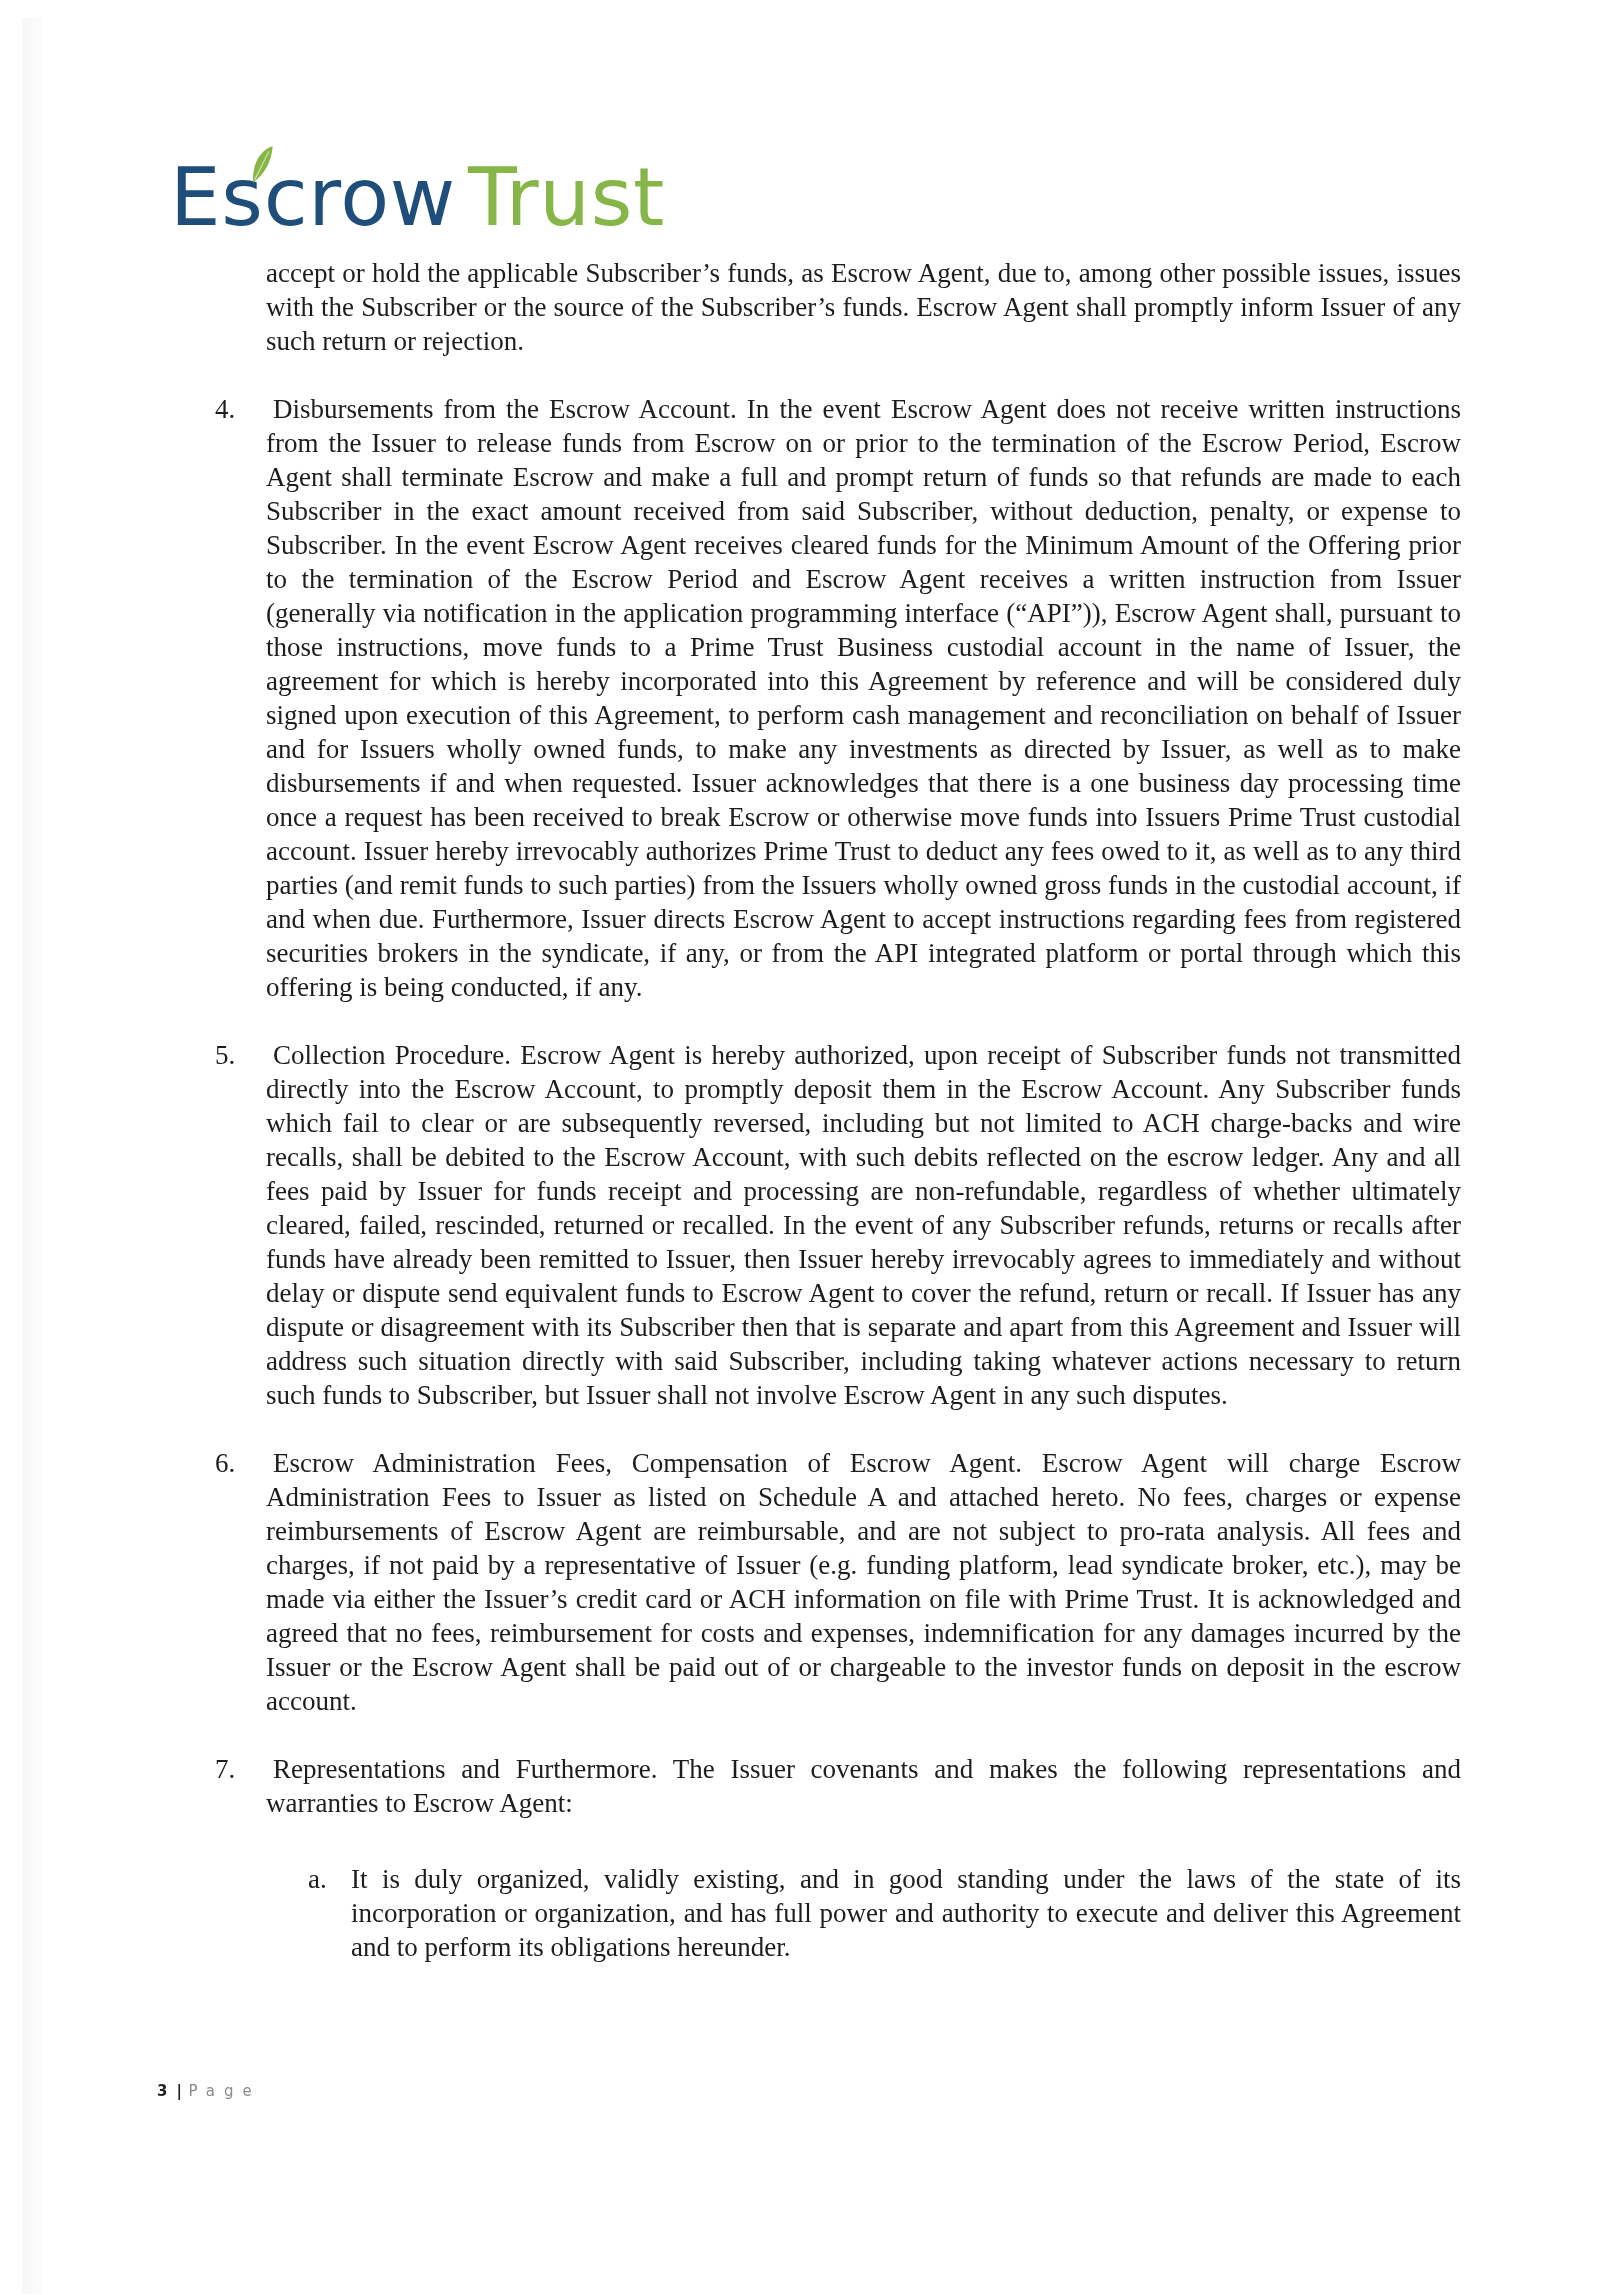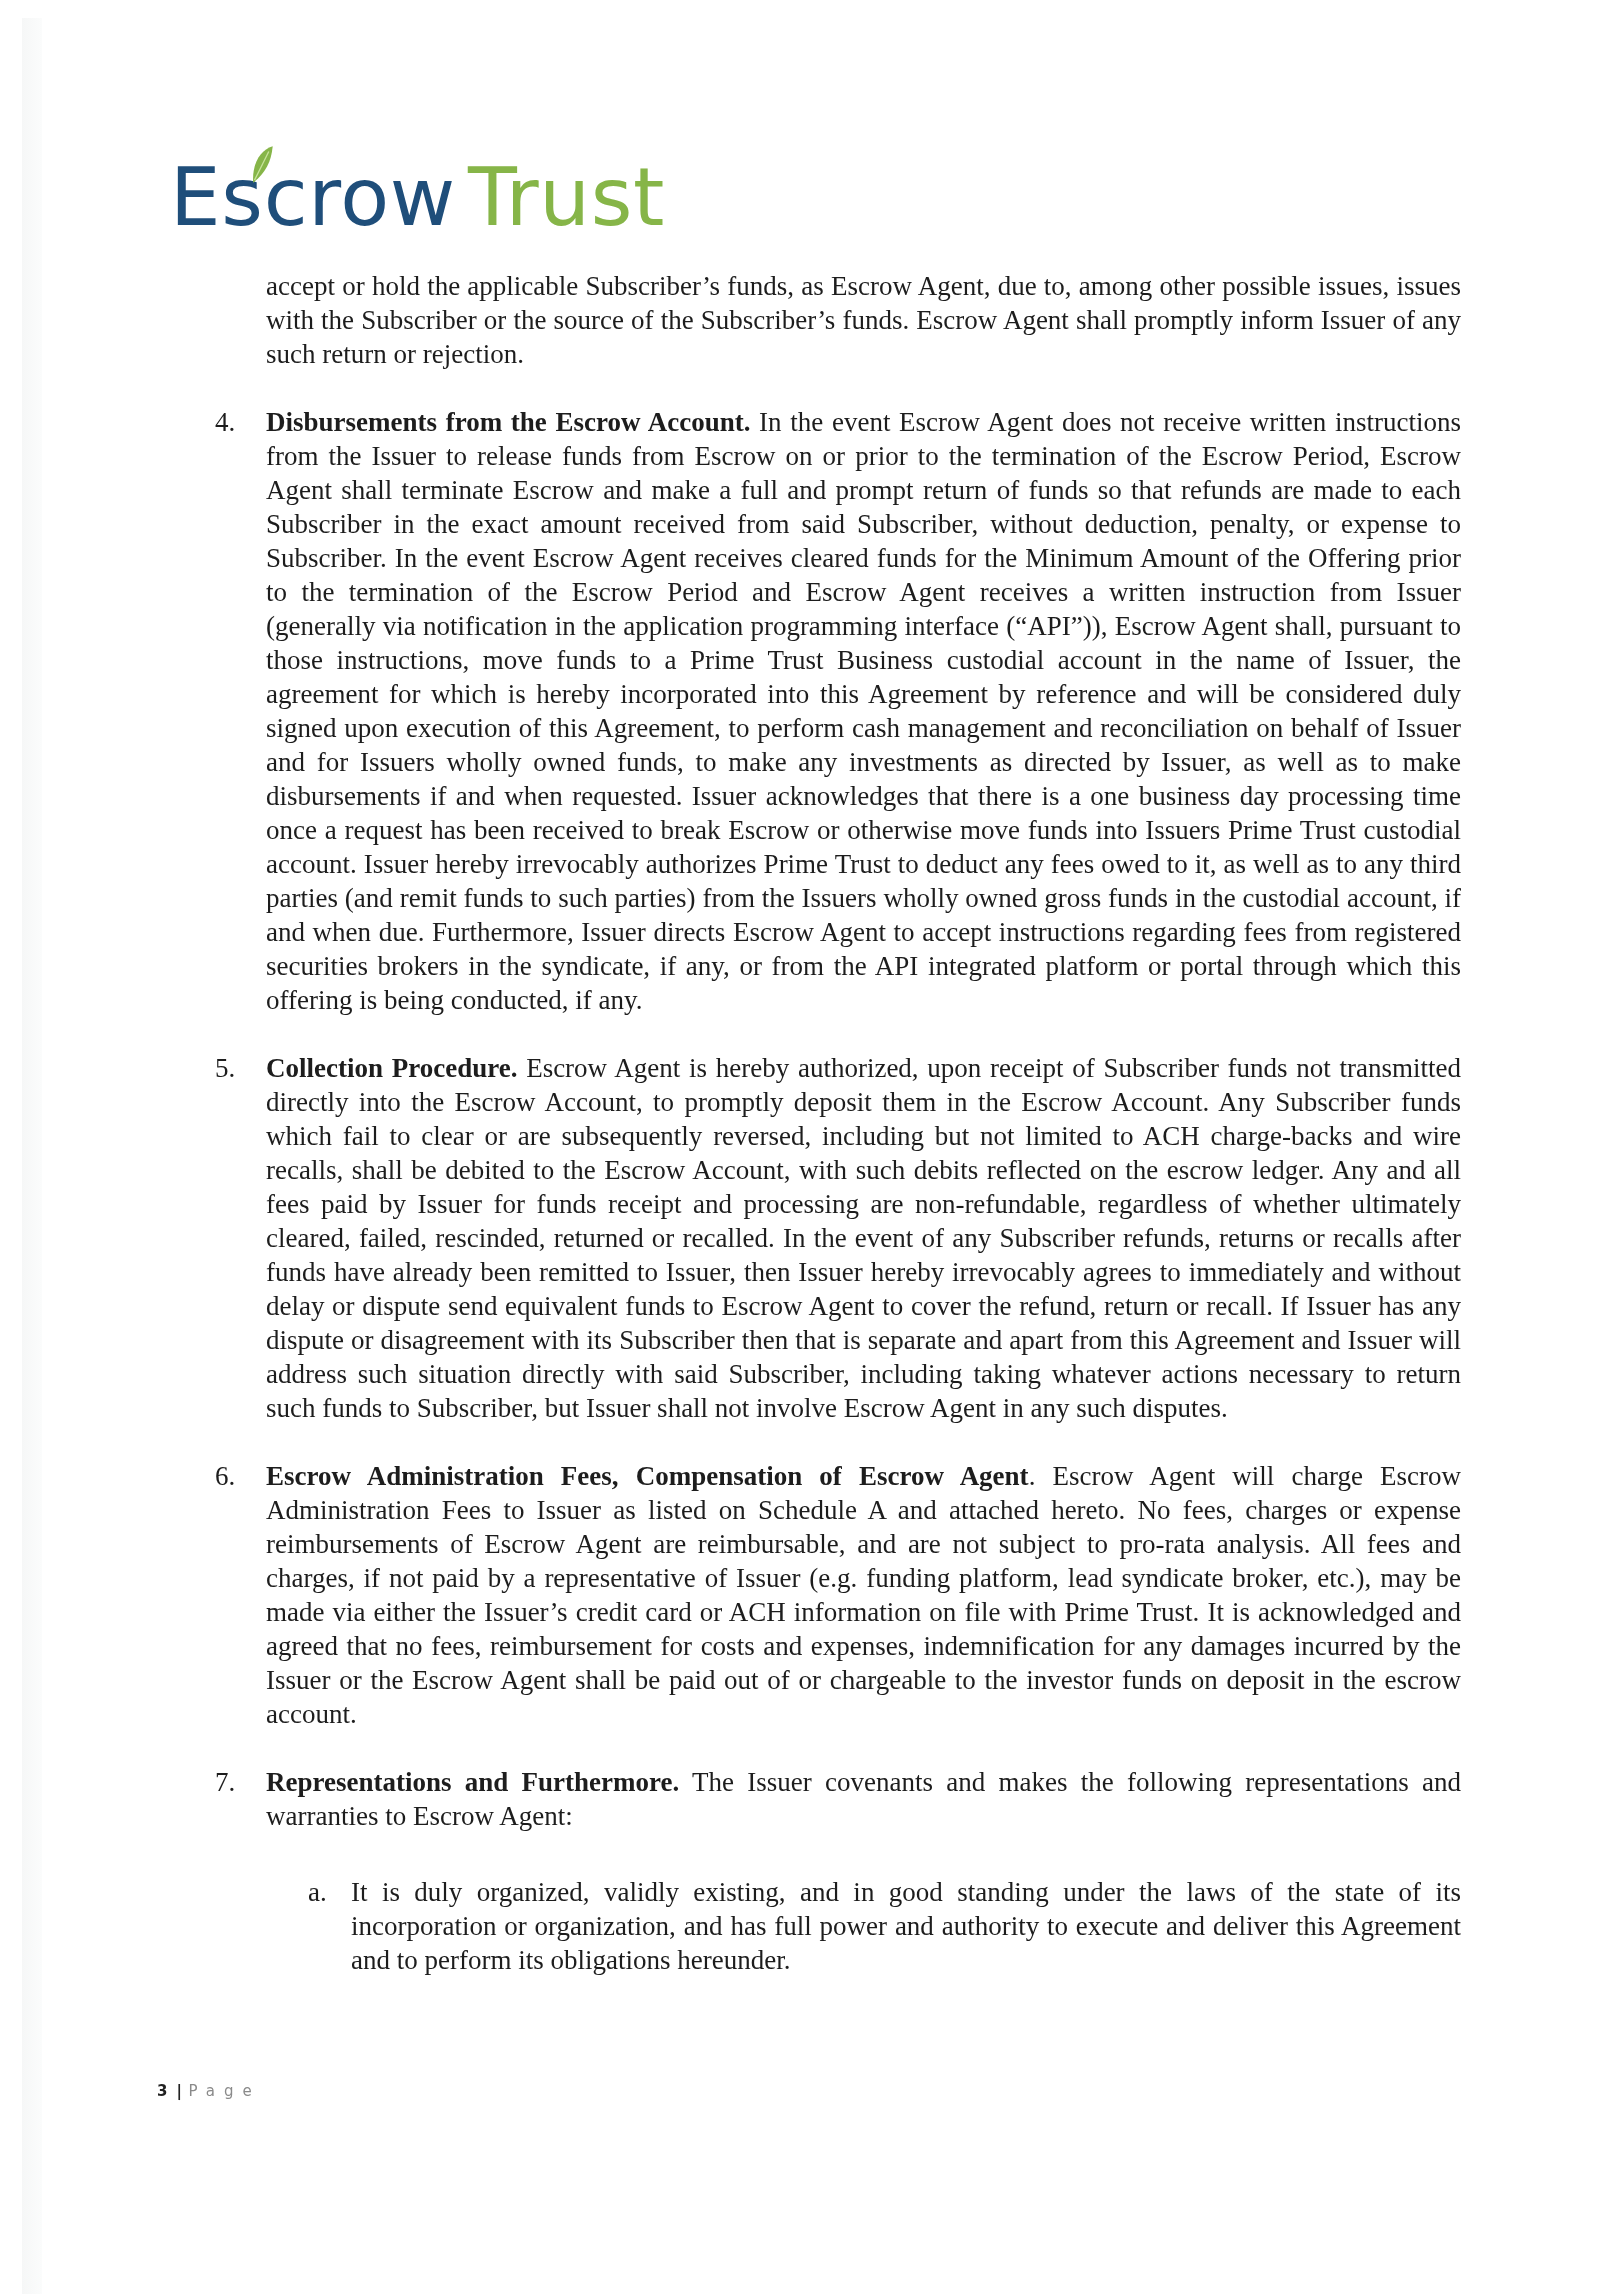--- a/index.html
+++ b/index.html
@@ -2,26 +2,26 @@
 <html style="font-size:10.4px"><head>
 <meta charset="utf-8">
 <style>
   html, body { margin: 0; padding: 0; background: #ffffff; }
   body { width: 1619px; height: 2295px; position: relative; overflow: hidden; font-family: "Liberation Serif", "DejaVu Serif", serif; color: #1d1d1d; }
   .scan-edge { position: absolute; left: 22px; top: 18px; width: 19.6px; height: 2276px; background: linear-gradient(to right, #f6f7f7, #fbfcfc); }
   .logo { position: absolute; left: 170px; top: 149px; height: 98px; font-family: "DejaVu Sans", "Liberation Sans", sans-serif; font-size: 80px; letter-spacing: 0.7px; line-height: 98px; white-space: nowrap; }
   .logo .prime { color: #1f4e7a; }
   .logo .trust { color: #86b548; margin-left: 12px; }
   .logo .leaf { position: absolute; left: 78px; top: -3.9px; width: 26px; height: 39px; }
-  .content { position: absolute; left: 266px; top: 269px; width: 1195px; font-size: 27px; line-height: 34px; text-align: justify; }
+  .content { position: absolute; left: 266px; top: 256px; width: 1195px; font-size: 27px; line-height: 34px; text-align: justify; }
   .para { margin: 0; }
   .item { position: relative; margin-top: 34px; }
   .item .num { position: absolute; left: -51px; top: 0; }
   .item p { margin: 0; }
-  .item b { font-weight: bold; }
+  .item b { font-weight: normal; margin-left: 7px; }
   .sub { position: relative; margin-top: 42px; margin-left: 85px; }
   .sub .num { position: absolute; left: -43px; top: 0; }
   .footer { position: absolute; left: 157px; top: 2082px; font-family: "DejaVu Sans", "Liberation Sans", sans-serif; font-size: 15px; white-space: nowrap; }
   .footer .pnum { font-weight: bold; color: #222; }
   .footer .sep { font-weight: bold; color: #222; margin: 0 6.5px 0 9px; }
   .footer .plabel { color: #8a8a8a; letter-spacing: 9px; }
 </style>
 </head>
 <body>
 

